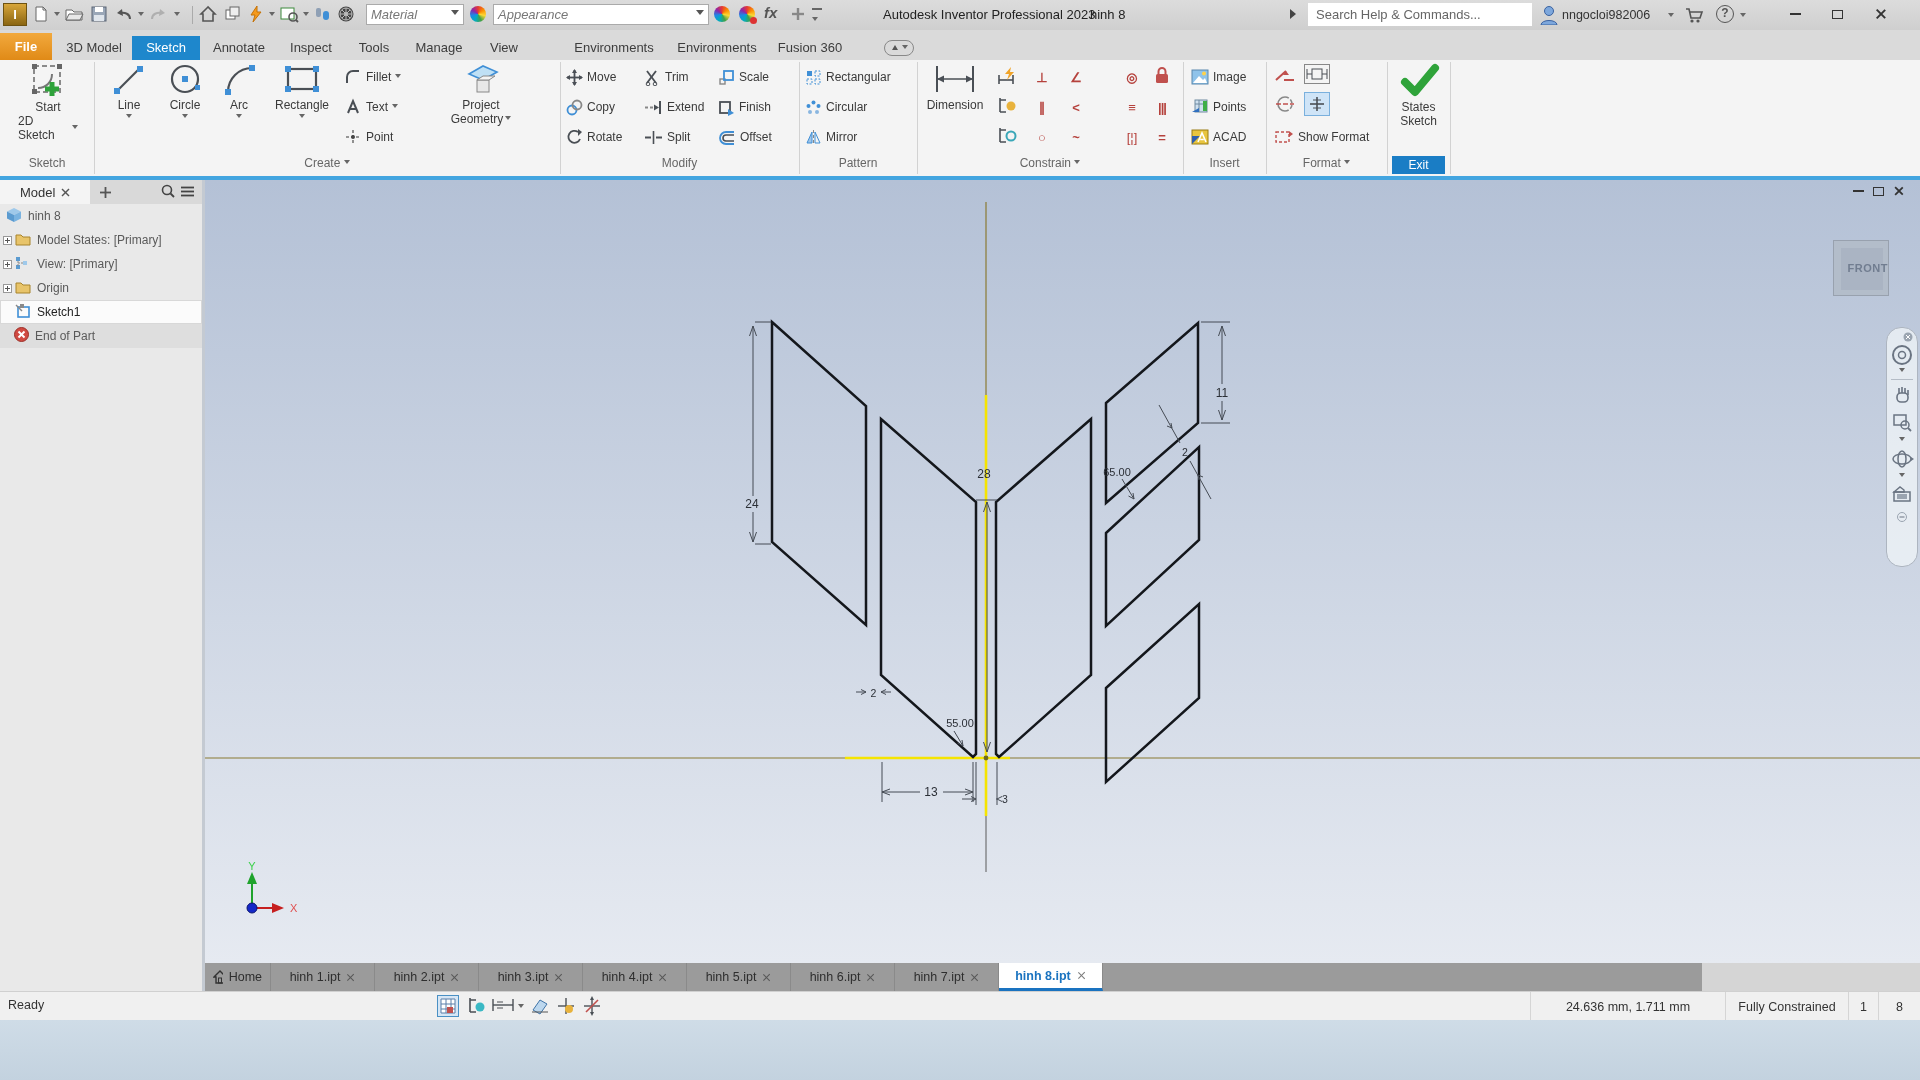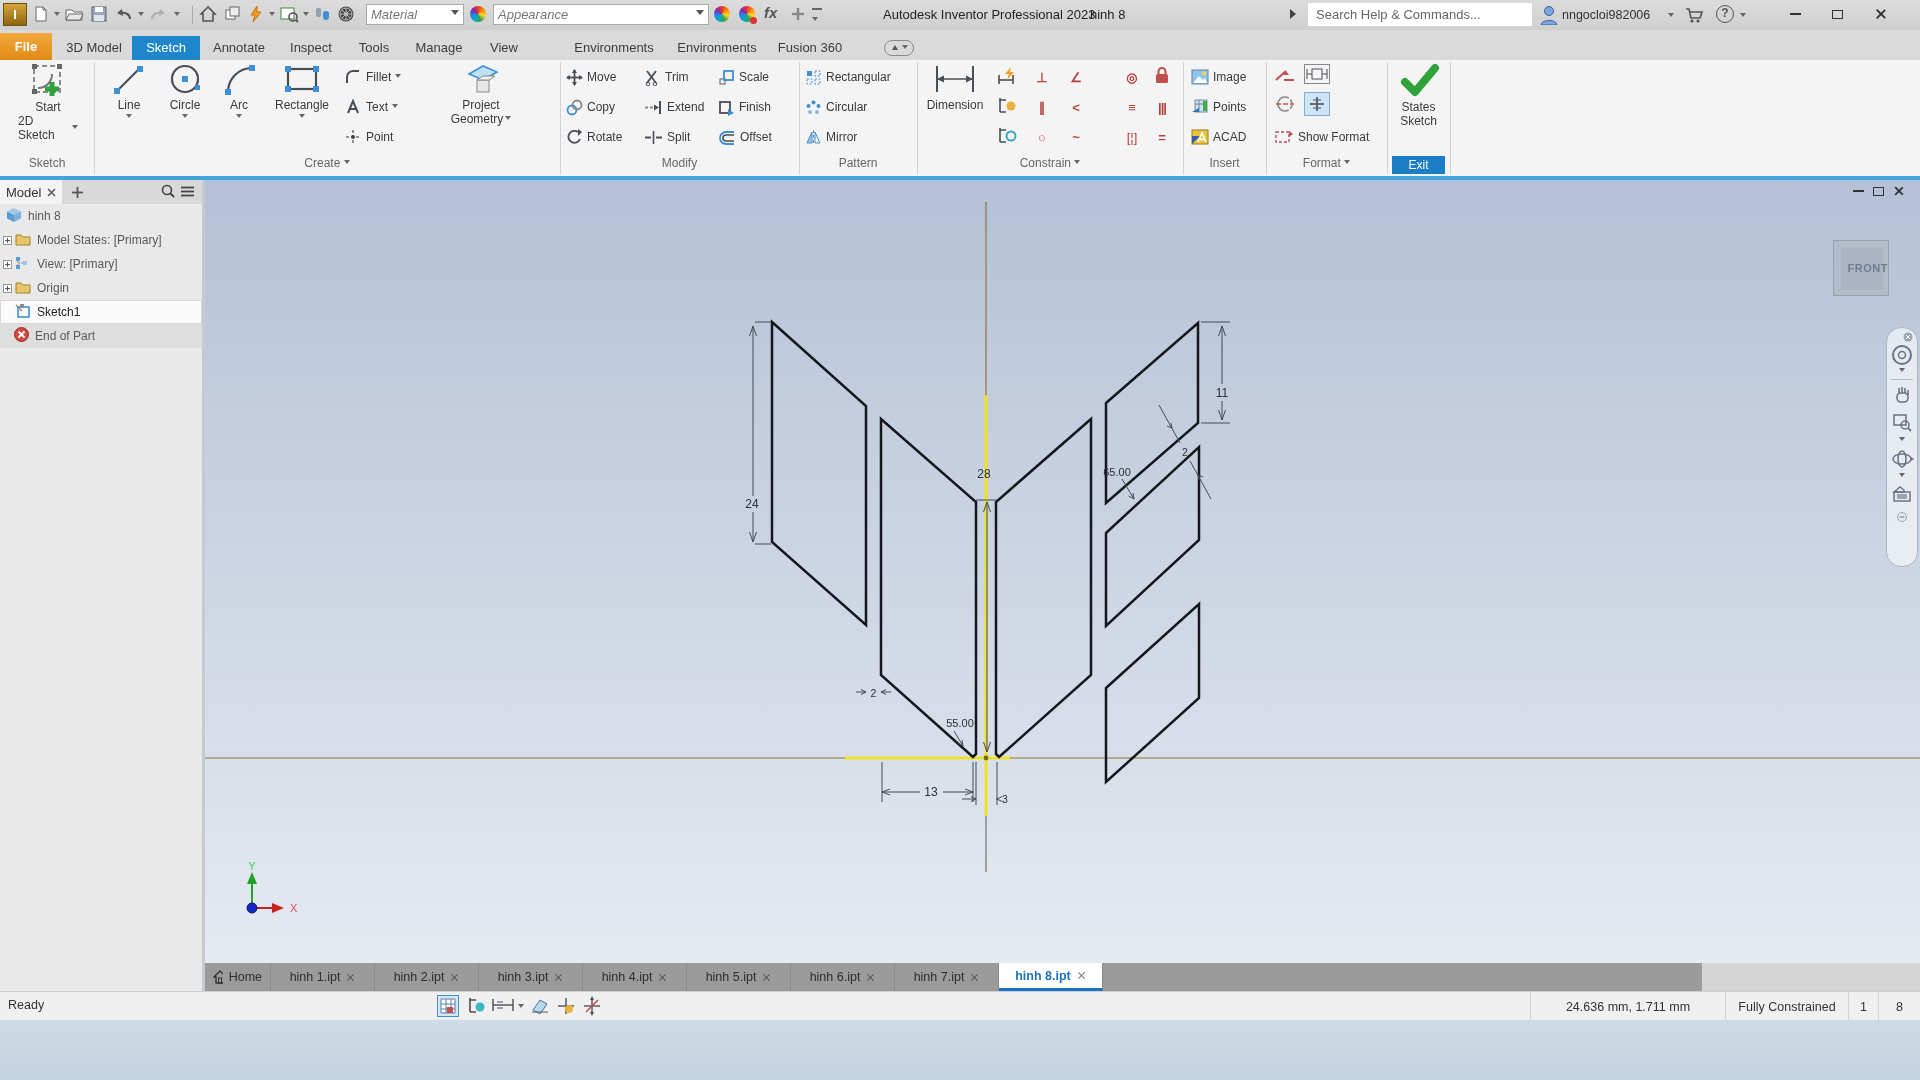--- a/index.html
+++ b/index.html
@@ -529,21 +529,21 @@
         <span>Sketch</span>
       </div>
       <div class="a" style="left:5px;top:96px;width:53px;height:18px;background:#1a7dc5;color:#fff;text-align:center;font-size:12px;line-height:18px">Exit</div>
     </div>
     <div class="psep" style="left:1450px"></div>
   </div>
   <div id="bluebar" class="a"></div>
 
   <div id="browser" class="a">
     <div id="btabs">
-      <span style="background:#f4f4f4;height:24px;display:flex;align-items:center;padding:0 6px;gap:6px">
+      <span style="background:#f4f4f4;height:24px;display:flex;align-items:center;padding:0 20px;gap:6px">
         <span>Model</span>
         <span class="ftab-x"><svg width="9" height="9">
               <line x1="1" y1="1" x2="8" y2="8" stroke="#555" stroke-width="1.4"></line>
               <line x1="8" y1="1" x2="1" y2="8" stroke="#555" stroke-width="1.4"></line>
             </svg></span>
       </span>
       <span style="margin-left:10px;color:#555;font-size:15px"><svg width="11" height="11">
             <line x1="5.5" y1="0" x2="5.5" y2="11" stroke="#555" stroke-width="1.8"></line>
             <line x1="0" y1="5.5" x2="11" y2="5.5" stroke="#555" stroke-width="1.8"></line>
           </svg></span>

